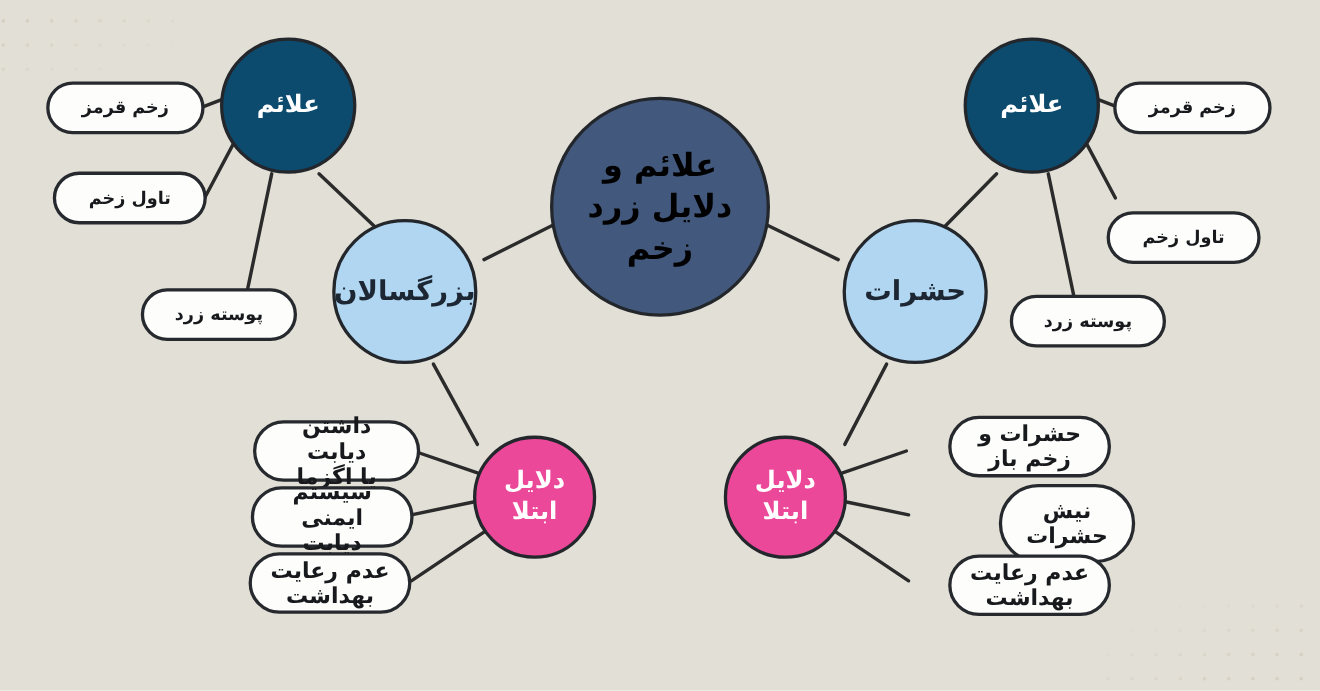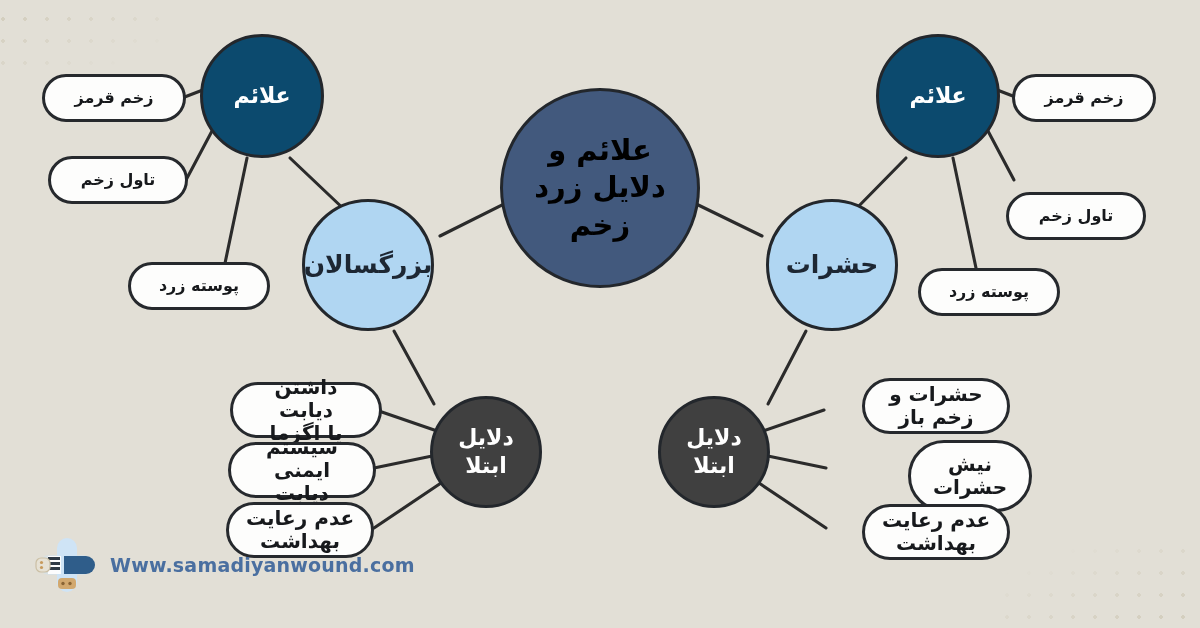--- a/index.html
+++ b/index.html
@@ -55,21 +55,21 @@
     border: 3.2px solid #23272c;
     display: flex;
     align-items: center;
     justify-content: center;
     text-align: center;
     box-sizing: border-box;
     line-height: 1.28;
     font-weight: bold;
   }
   .node.dark  { background: #0c4a6e; color: #ffffff; }
-  .node.mid   { background: #404040; color: #ffffff; }
+  .node.mid   { background: #ec4899; color: #ffffff; }
   .node.light { background: #b0d6f2; color: #1d2733; }
 
   .node-root {
     width: 200px; height: 200px;
     font-size: 29px;
     letter-spacing: .3px;
     background: #42597d;
     justify-content: center;
   }
   .node-branch { width: 132px; height: 132px; font-size: 25px; }
@@ -195,32 +195,14 @@
   <div class="pill" style="left:1006px; top:192px; width:140px; height:48px;">تاول زخم</div>
   <div class="pill" style="left:918px; top:268px; width:142px; height:48px;">پوسته زرد</div>
 
   <div class="pill two-line" style="left:862px; top:378px; width:148px; height:56px;">حشرات و
 زخم باز</div>
   <div class="pill two-line" style="left:908px; top:440px; width:124px; height:72px;">نیش
 حشرات</div>
   <div class="pill two-line" style="left:862px; top:504px; width:148px; height:56px;">عدم رعایت
 بهداشت</div>
 
-  <div id="footer">
-    <svg id="brand-logo" viewBox="0 0 64 58">
-      <rect x="23" y="2" width="20" height="54" rx="10" fill="#cfe4f6"></rect>
-      <rect x="5" y="19" width="54" height="20" rx="10" fill="#cfe4f6" opacity="0.45"></rect>
-      <path d="M30 20h22a9 9 0 0 1 0 18H30z" fill="#2f5d8a"></path>
-      <rect x="14" y="20" width="13" height="18" fill="#ffffff" opacity="0.9"></rect>
-      <rect x="14" y="21" width="12" height="3" fill="#2f3a46"></rect>
-      <rect x="14" y="26" width="12" height="3" fill="#2f3a46"></rect>
-      <rect x="14" y="31" width="12" height="3" fill="#2f3a46"></rect>
-      <rect x="2" y="22" width="14" height="14" rx="5" fill="#e6e1d4" stroke="#cbbfa4" stroke-width="1.2"></rect>
-      <circle cx="7.5" cy="26.5" r="1.6" fill="#c79a5c"></circle>
-      <circle cx="7.5" cy="31.5" r="1.6" fill="#c79a5c"></circle>
-      <rect x="24" y="42" width="18" height="11" rx="4" fill="#d2a86e"></rect>
-      <circle cx="29" cy="47.5" r="1.7" fill="#8a6434"></circle>
-      <circle cx="36" cy="47.5" r="1.7" fill="#8a6434"></circle>
-    </svg>
-    <div id="footer-url">Www.samadiyanwound.com</div>
-  </div>
 
 </div>
 
 </body></html>

